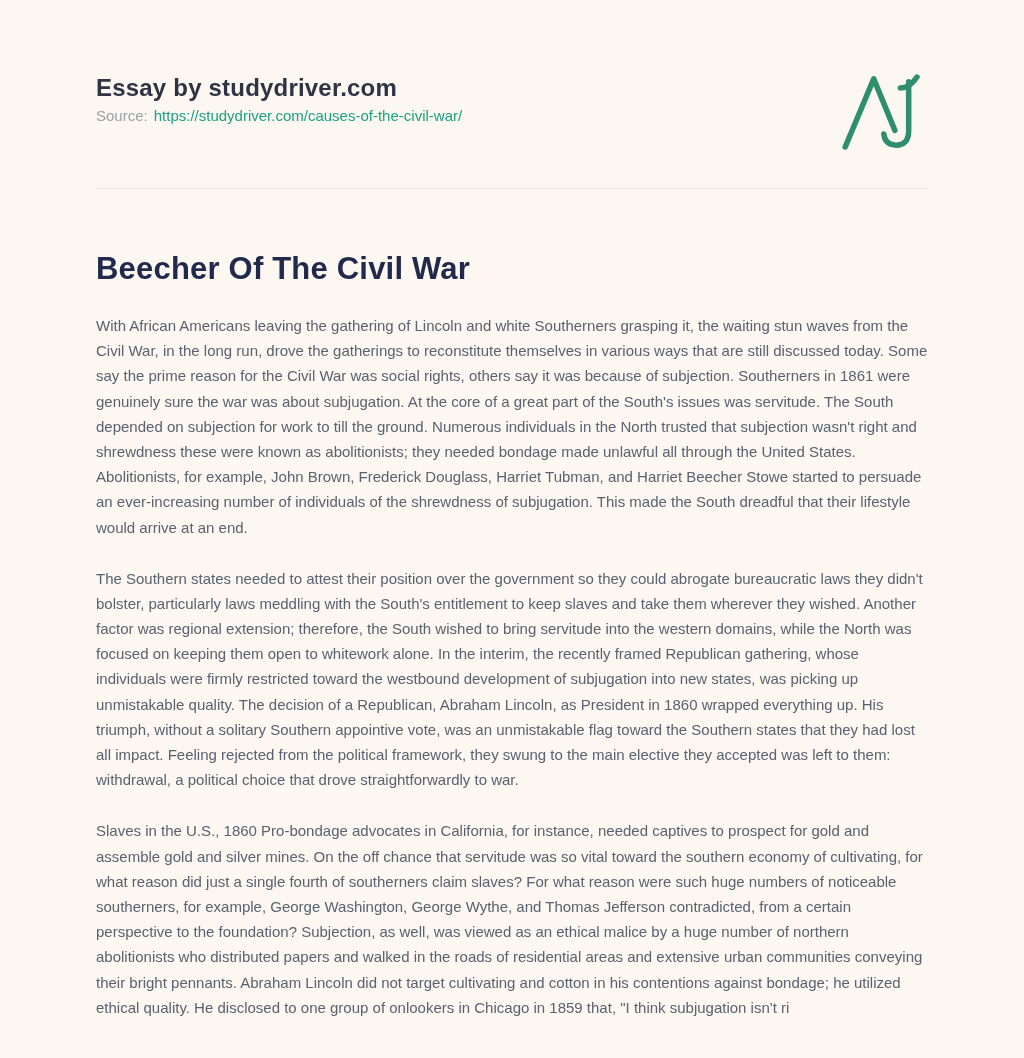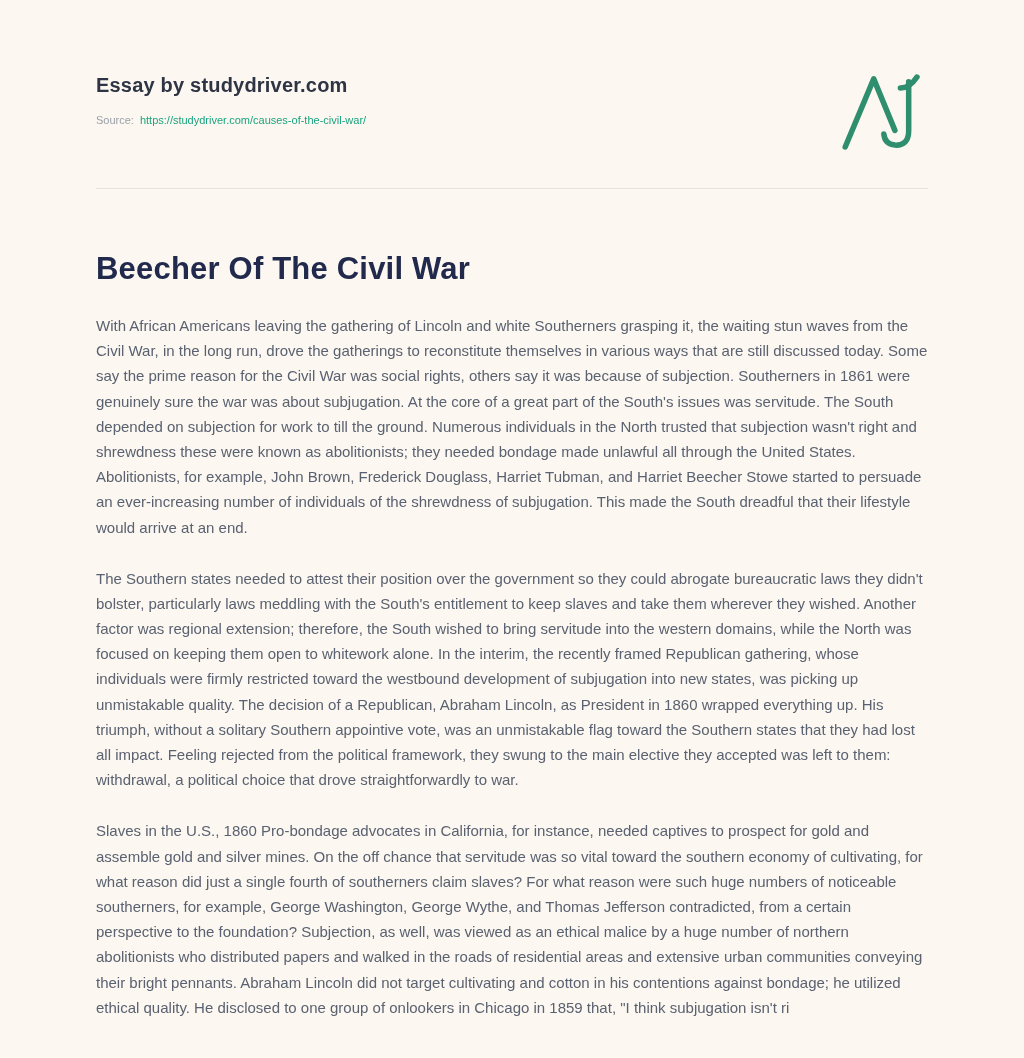--- a/index.html
+++ b/index.html
@@ -19,28 +19,28 @@
     padding: 0 96px;
   }
   .header {
     display: flex;
     justify-content: space-between;
     align-items: flex-start;
     padding-top: 74px;
   }
   .byline {
     margin: 0;
-    font-size: 20px;
+    font-size: 24px;
     font-weight: 700;
     color: #2e3444;
     letter-spacing: 0.2px;
   }
   .source-line {
-    margin-top: 17px;
-    font-size: 11px;
+    margin-top: 5px;
+    font-size: 15px;
   }
   .source-label {
     color: #9aa0a8;
     margin-right: 6px;
   }
   .source-url {
     color: #1ba37f;
     text-decoration: none;
   }
   .logo {

